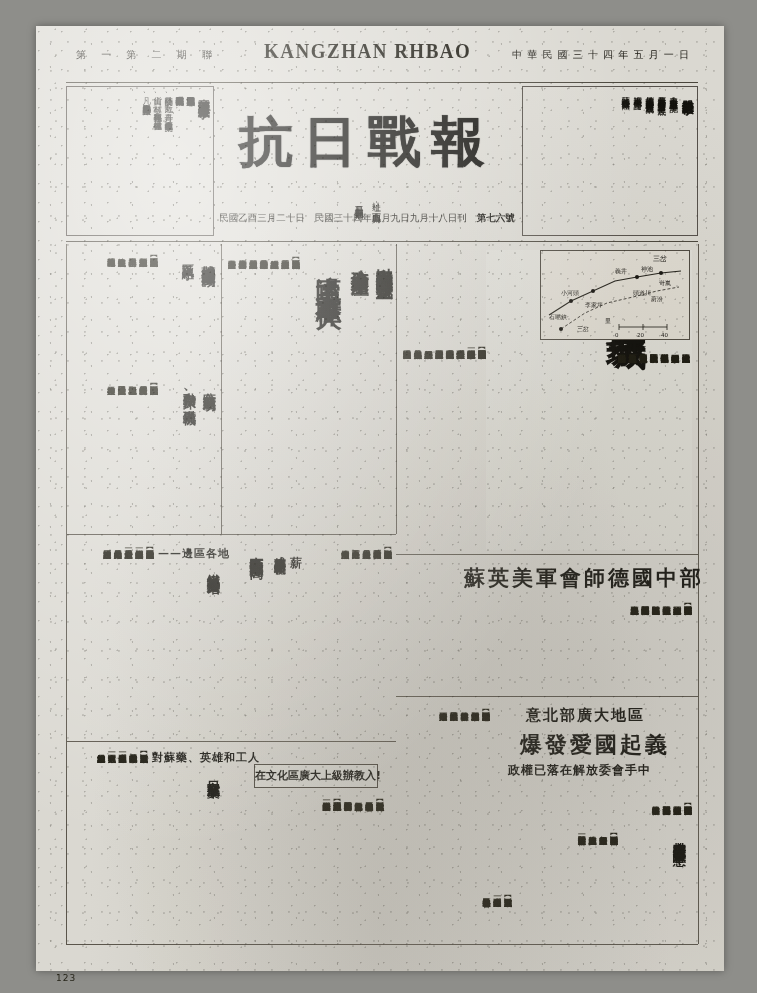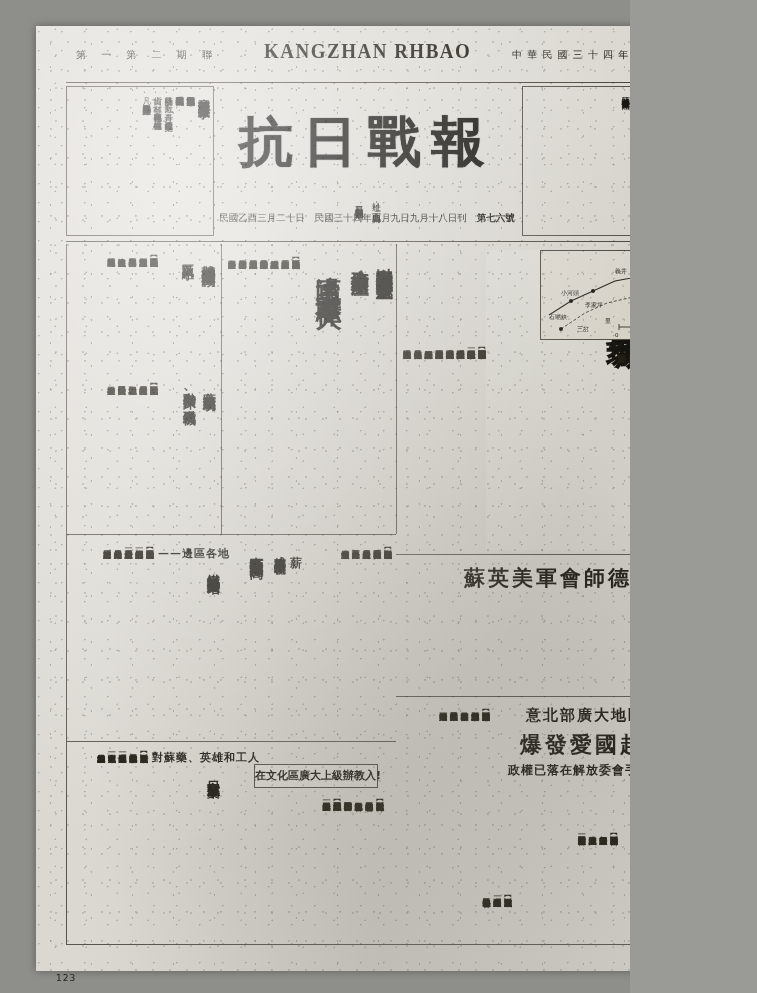--- a/index.html
+++ b/index.html
@@ -5,21 +5,21 @@
   html, body {
     margin: 0;
     padding: 0;
     background: #9a9a96;
   }
   body {
     font-family: "DejaVu Sans", sans-serif;
   }
   #page {
     position: relative;
-    width: 630px;
+    width: 757px;
     height: 993px;
     overflow: hidden;
     background: #8e8e8a;
   }
   
   #sheet {
     position: absolute;
     left: 36px;
     top: 26px;
     width: 688px;

